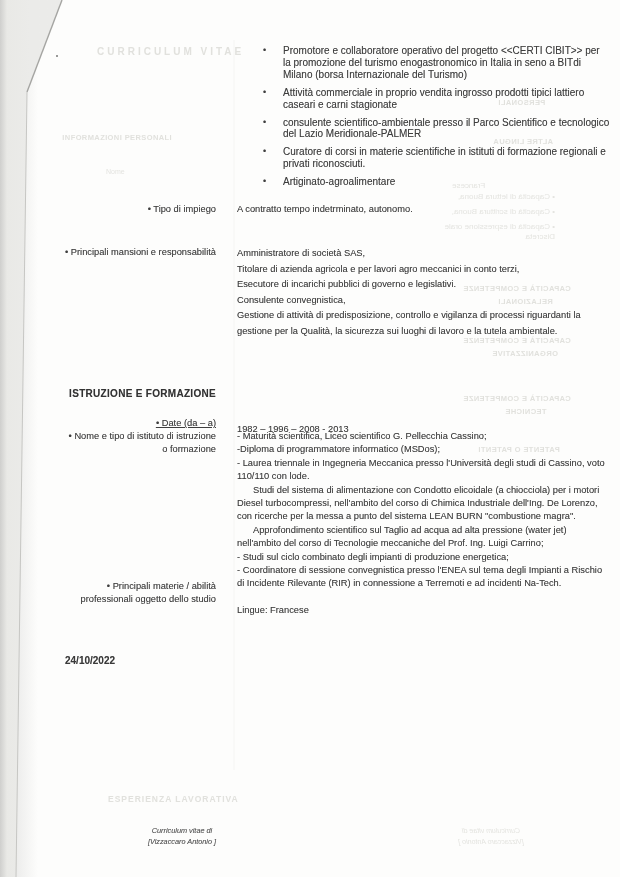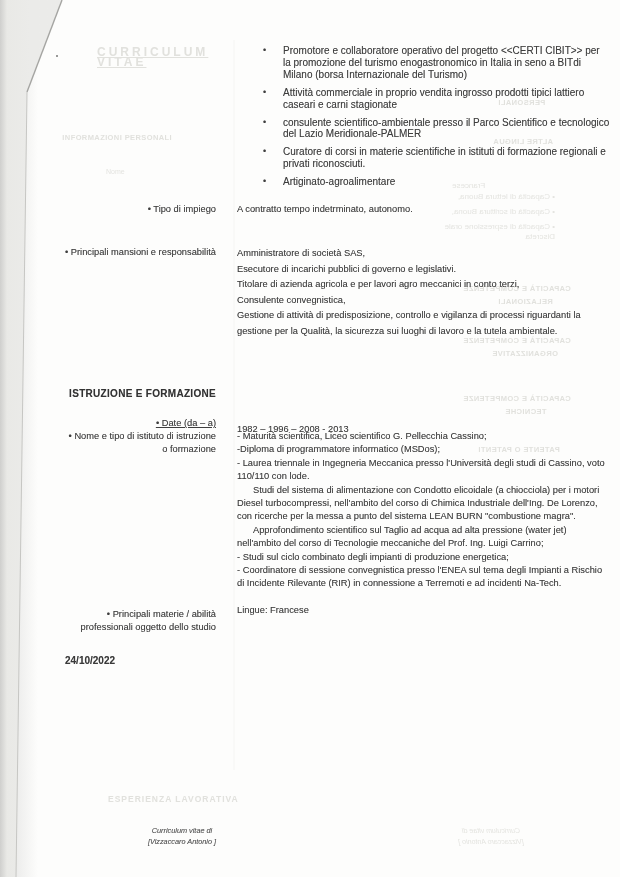--- a/index.html
+++ b/index.html
@@ -42,21 +42,21 @@
   .bleed.caps{font-weight:bold;letter-spacing:0.4px;color:#e1e1dd;}
   .mir{transform:scaleX(-1);}
   .speck{position:absolute;background:#777;border-radius:50%;}
 </style>
 </head>
 <body>
 
 <div class="page">
   <div class="edge-shade"></div>
 
-  <div class="bleed caps" style="left:97px;top:47px;width:160px;letter-spacing:3px;font-size:12px;text-decoration:underline;">CURRICULUM VITAE</div>
+  <div class="bleed caps" style="left:97px;top:47px;width:160px;letter-spacing:3px;font-size:10px;">CURRICULUM VITAE</div>
   <div class="bleed caps" style="left:40px;top:133px;width:132px;text-align:right;font-size:7.5px;">INFORMAZIONI PERSONALI</div>
   <div class="bleed" style="left:106px;top:167px;font-size:7px;">Nome</div>
   <div class="bleed caps" style="left:108px;top:794px;font-size:8.5px;letter-spacing:1px;">ESPERIENZA LAVORATIVA</div>
 
   <div class="bleed caps mir" style="left:498px;top:98px;font-size:7.5px;">PERSONALI</div>
   <div class="bleed caps mir" style="left:493px;top:137px;font-size:7.5px;">ALTRE LINGUA</div>
   <div class="bleed mir" style="left:452px;top:181px;">Francese</div>
   <div class="bleed mir" style="left:430px;top:192px;width:125px;">• Capacità di lettura    Buona,</div>
   <div class="bleed mir" style="left:430px;top:207px;width:125px;">• Capacità di scrittura    Buona,</div>
   <div class="bleed mir" style="left:422px;top:222px;width:133px;">• Capacità di espressione orale    Discreta</div>
@@ -77,22 +77,22 @@
     <div class="bullet">Curatore di corsi in  materie scientifiche in istituti di formazione regionali e privati riconosciuti.</div>
     <div class="bullet">Artiginato-agroalimentare</div>
   </div>
 
   <div class="txt lbl" style="top:203px;">• Tipo di impiego</div>
   <div class="txt val" style="top:203px;">A contratto tempo indetrminato, autonomo.</div>
 
   <div class="txt lbl" style="top:246px;">• Principali mansioni e responsabilità</div>
   <div class="txt val mans" style="top:246px;">
     <p>Amministratore di società SAS,</p>
+    <p>Titolare di azienda agricola e per lavori agro meccanici in  conto terzi,</p>
     <p>Esecutore di incarichi pubblici di governo e legislativi.</p>
-    <p>Titolare di azienda agricola e per lavori agro meccanici in  conto terzi,</p>
     <p>Consulente convegnistica,</p>
     <p>Gestione di attività di predisposizione, controllo e vigilanza di processi riguardanti la gestione per la Qualità, la sicurezza sui luoghi di lavoro e la tutela ambientale.</p>
   </div>
 
   <div class="txt heading">ISTRUZIONE E FORMAZIONE</div>
 
   <div class="txt lbl" style="top:417px;text-decoration:underline;">• Date (da – a)</div>
   <div class="txt val" style="top:423px;">1982 – 1996 – 2008 - 2013</div>
 
   <div class="txt lbl" style="top:430px;">
@@ -102,21 +102,21 @@
   <div class="txt val edu" style="top:430px;">
     <p>- Maturità scientifica, Liceo scientifico G. Pellecchia Cassino;</p>
     <p>-Diploma di programmatore informatico (MSDos);</p>
     <p>- Laurea triennale in Ingegneria Meccanica  presso l'Università degli studi di Cassino, voto 110/110 con lode.</p>
     <p class="ind">Studi del sistema di alimentazione con Condotto elicoidale (a chiocciola) per i motori Diesel turbocompressi, nell'ambito del corso di Chimica Industriale dell'Ing. De Lorenzo, con ricerche per la messa a punto del sistema LEAN BURN  "combustione magra".</p>
     <p class="ind">Approfondimento scientifico sul Taglio ad acqua ad alta pressione (water jet) nell'ambito del corso di Tecnologie meccaniche del Prof. Ing. Luigi Carrino;</p>
     <p>- Studi sul ciclo combinato degli impianti di produzione energetica;</p>
     <p>- Coordinatore di sessione convegnistica presso l'ENEA  sul tema degli Impianti a Rischio di Incidente Rilevante (RIR) in connessione a Terremoti e ad incidenti Na-Tech.</p>
   </div>
 
-  <div class="txt lbl" style="top:608px;">
+  <div class="txt lbl" style="top:580px;">
     <span style="display:block;">• Principali materie / abilità</span>
     <span style="display:block;">professionali oggetto dello studio</span>
   </div>
   <div class="txt val" style="top:604px;">Lingue: Francese</div>
 
   <div class="txt sigdate">24/10/2022</div>
 
   <div class="txt footer">
     <span style="display:block;">Curriculum vitae di</span>
     <span style="display:block;">[Vizzaccaro Antonio ]</span>

